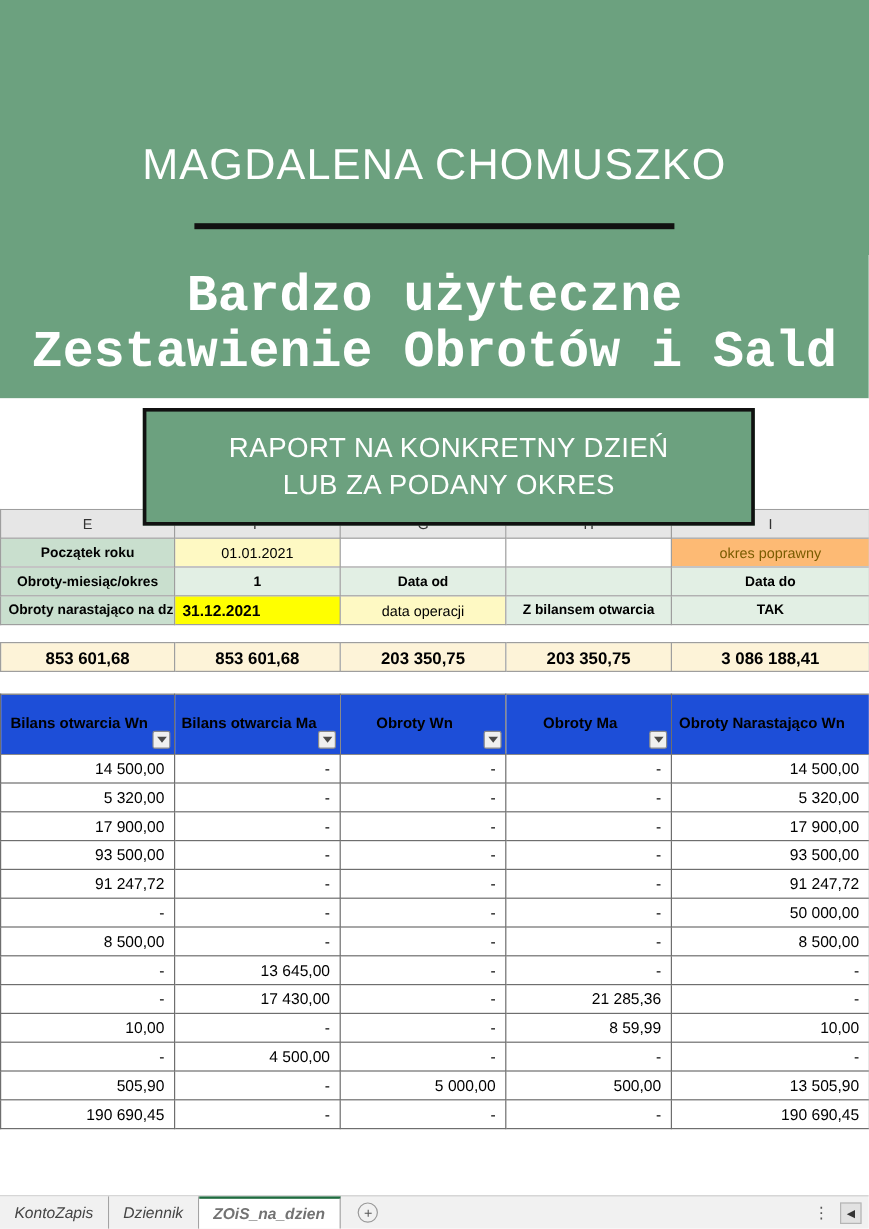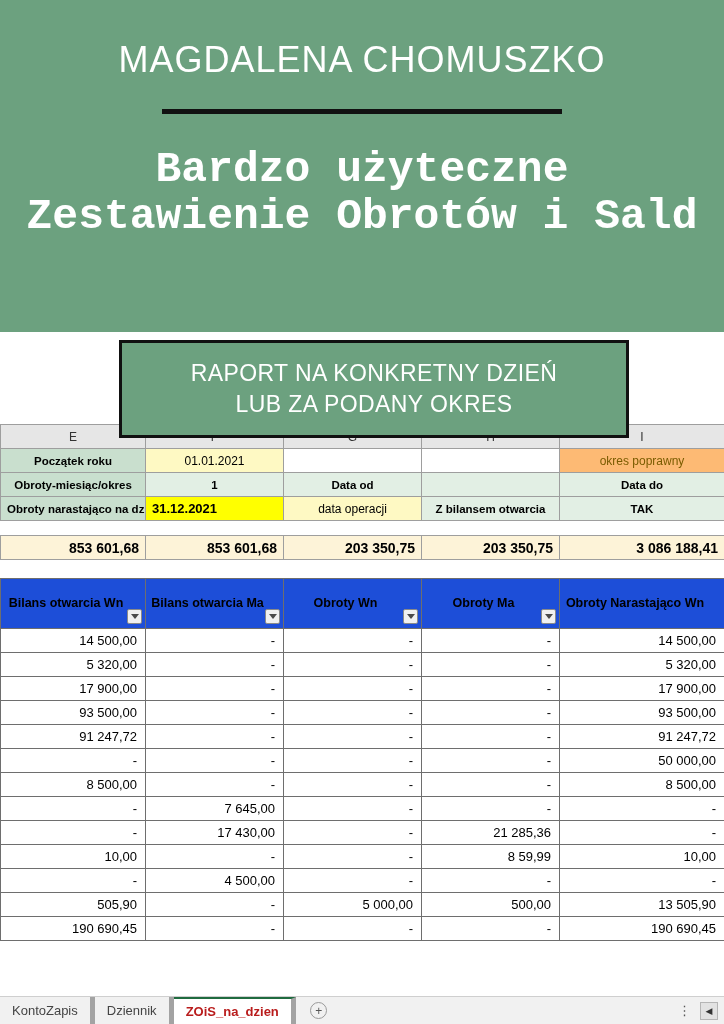--- a/index.html
+++ b/index.html
@@ -18,21 +18,21 @@
     background: #6ca17f;
     width: 100%;
     height: 332px;
     position: relative;
   }
   .cover-author {
     text-align: center;
     color: #ffffff;
     font-size: 36px;
     letter-spacing: 1px;
-    padding-top: 39px;
+    padding-top: 116px;
     font-weight: 400;
     font-family: "Liberation Sans", sans-serif;
   }
   .cover-rule {
     width: 400px;
     height: 5px;
     background: #111111;
     margin: 28px auto 0 auto;
   }
   .cover-title {
@@ -123,21 +123,21 @@
     font-size: 12px;
   }
   .cell-empty { background: #ffffff; border: 1px solid #9e9e9e; }
 
   .row-tall td { height: 38px; }
 
   
   .summary { margin-top: 14px; }
   .summary td {
     background: #fdf3d8;
-    text-align: right;
+    text-align: center;
     font-weight: bold;
     font-size: 14px;
     height: 30px;
     border: 1px solid #9e9e9e;
     padding-right: 10px;
   }
 
   
   .data-wrap { margin-top: 18px; }
   table.data {
@@ -196,26 +196,27 @@
     border-top: 1px solid #cfcfcf;
     display: flex;
     align-items: stretch;
     font-size: 13px;
   }
   .tab {
     display: flex;
     align-items: center;
     padding: 0 12px;
     color: #444444;
-    border-right: 5px solid #a3a3a3;
+    border-right: 1px solid #a3a3a3;
     background: #f1f1f1;
+    font-style: italic;
   }
   .tab.active {
     background: #ffffff;
-    color: #b91c1c;
+    color: #737373;
     font-weight: bold;
     border-top: 2px solid #1f6b3f;
   }
   .tab-add {
     display: flex;
     align-items: center;
     justify-content: center;
     width: 46px;
     color: #666666;
     font-size: 16px;
@@ -407,21 +408,21 @@
           </tr>
           <tr>
             <td>8 500,00</td>
             <td>-</td>
             <td>-</td>
             <td>-</td>
             <td>8 500,00</td>
           </tr>
           <tr>
             <td>-</td>
-            <td>7 645,00</td>
+            <td>13 645,00</td>
             <td>-</td>
             <td>-</td>
             <td>-</td>
           </tr>
           <tr>
             <td>-</td>
             <td>17 430,00</td>
             <td>-</td>
             <td>21 285,36</td>
             <td>-</td>

